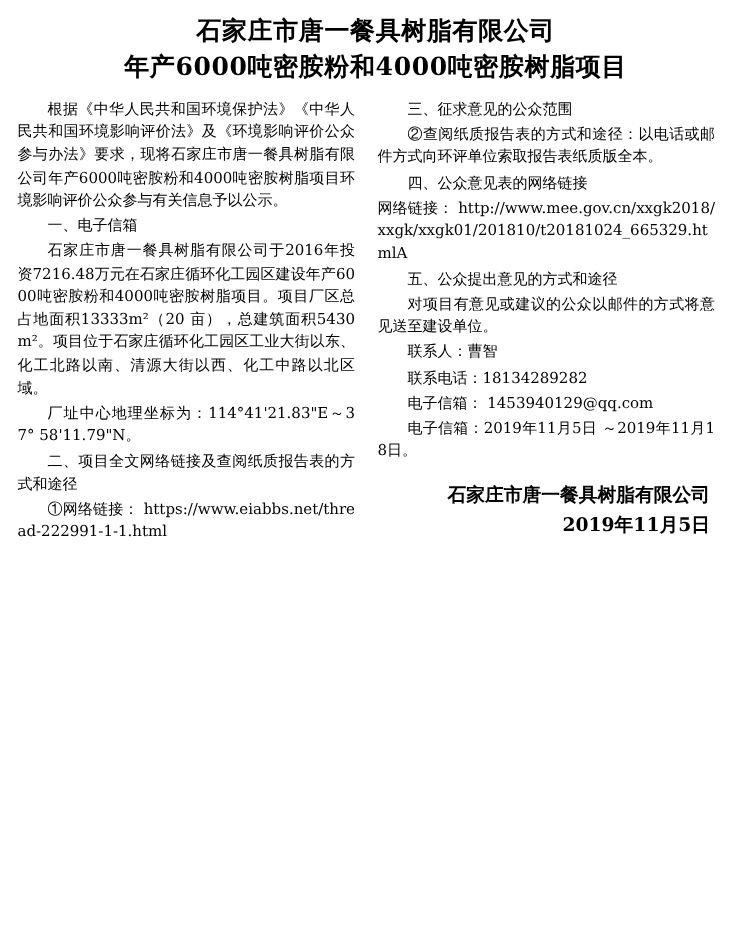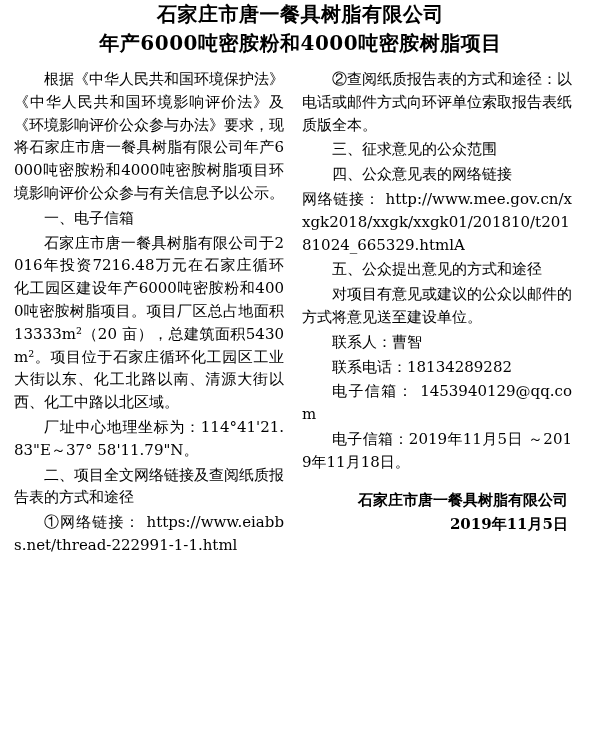--- a/index.html
+++ b/index.html
@@ -11,21 +11,21 @@
     width: 601px;
     height: 745px;
     font-family: "DejaVu Serif", "Liberation Serif", serif;
     color: #000000;
     overflow: hidden;
   }
   .page {
     width: 601px;
     height: 651px;
     box-sizing: border-box;
-    padding: 0 14px 6px 14px;
+    padding: 10px 14px 6px 14px;
     position: relative;
     border-radius: 25px;
   }
   .title-block {
     text-align: center;
     margin-bottom: 10px;
   }
   .title-line {
     font-size: 20px;
     font-weight: bold;
@@ -37,21 +37,21 @@
     display: flex;
     gap: 18px;
     align-items: flex-start;
   }
   .col {
     width: 270px;
     flex: 0 0 270px;
   }
   p.para {
     margin: 0 0 2px 0;
-    font-size: 15px;
+    font-size: 12px;
     line-height: 1.52;
     text-align: justify;
     text-justify: inter-ideograph;
     word-break: break-all;
   }
   p.indent2 {
     text-indent: 2em;
   }
   p.hang {
     text-indent: 0;
@@ -83,22 +83,22 @@
     <div class="col">
       <p class="para indent2">根据《中华人民共和国环境保护法》《中华人民共和国环境影响评价法》及《环境影响评价公众参与办法》要求，现将石家庄市唐一餐具树脂有限公司年产6000吨密胺粉和4000吨密胺树脂项目环境影响评价公众参与有关信息予以公示。</p>
       <p class="para indent2">一、电子信箱</p>
       <p class="para indent2">石家庄市唐一餐具树脂有限公司于2016年投资7216.48万元在石家庄循环化工园区建设年产6000吨密胺粉和4000吨密胺树脂项目。项目厂区总占地面积13333m²（20 亩），总建筑面积5430m²。项目位于石家庄循环化工园区工业大街以东、化工北路以南、清源大街以西、化工中路以北区域。</p>
       <p class="para indent2">厂址中心地理坐标为：114°41'21.83"E～37° 58'11.79"N。</p>
       <p class="para indent2">二、项目全文网络链接及查阅纸质报告表的方式和途径</p>
       <p class="para indent2">①网络链接： https://www.eiabbs.net/thread-222991-1-1.html</p>
     </div>
 
     <div class="col">
+      <p class="para indent2">三、征求意见的公众范围</p>
       <p class="para indent2">②查阅纸质报告表的方式和途径：以电话或邮件方式向环评单位索取报告表纸质版全本。</p>
-      <p class="para indent2">三、征求意见的公众范围</p>
       <p class="para indent2">四、公众意见表的网络链接</p>
       <p class="para hang">网络链接： http://www.mee.gov.cn/xxgk2018/xxgk/xxgk01/201810/t20181024_665329.htmlA</p>
       <p class="para indent2">五、公众提出意见的方式和途径</p>
       <p class="para indent2">对项目有意见或建议的公众以邮件的方式将意见送至建设单位。</p>
       <p class="para indent2">联系人：曹智</p>
       <p class="para indent2">联系电话：18134289282</p>
       <p class="para indent2">电子信箱： 1453940129@qq.com</p>
       <p class="para indent2">电子信箱：2019年11月5日 ～2019年11月18日。</p>
 
       <div class="sig">

